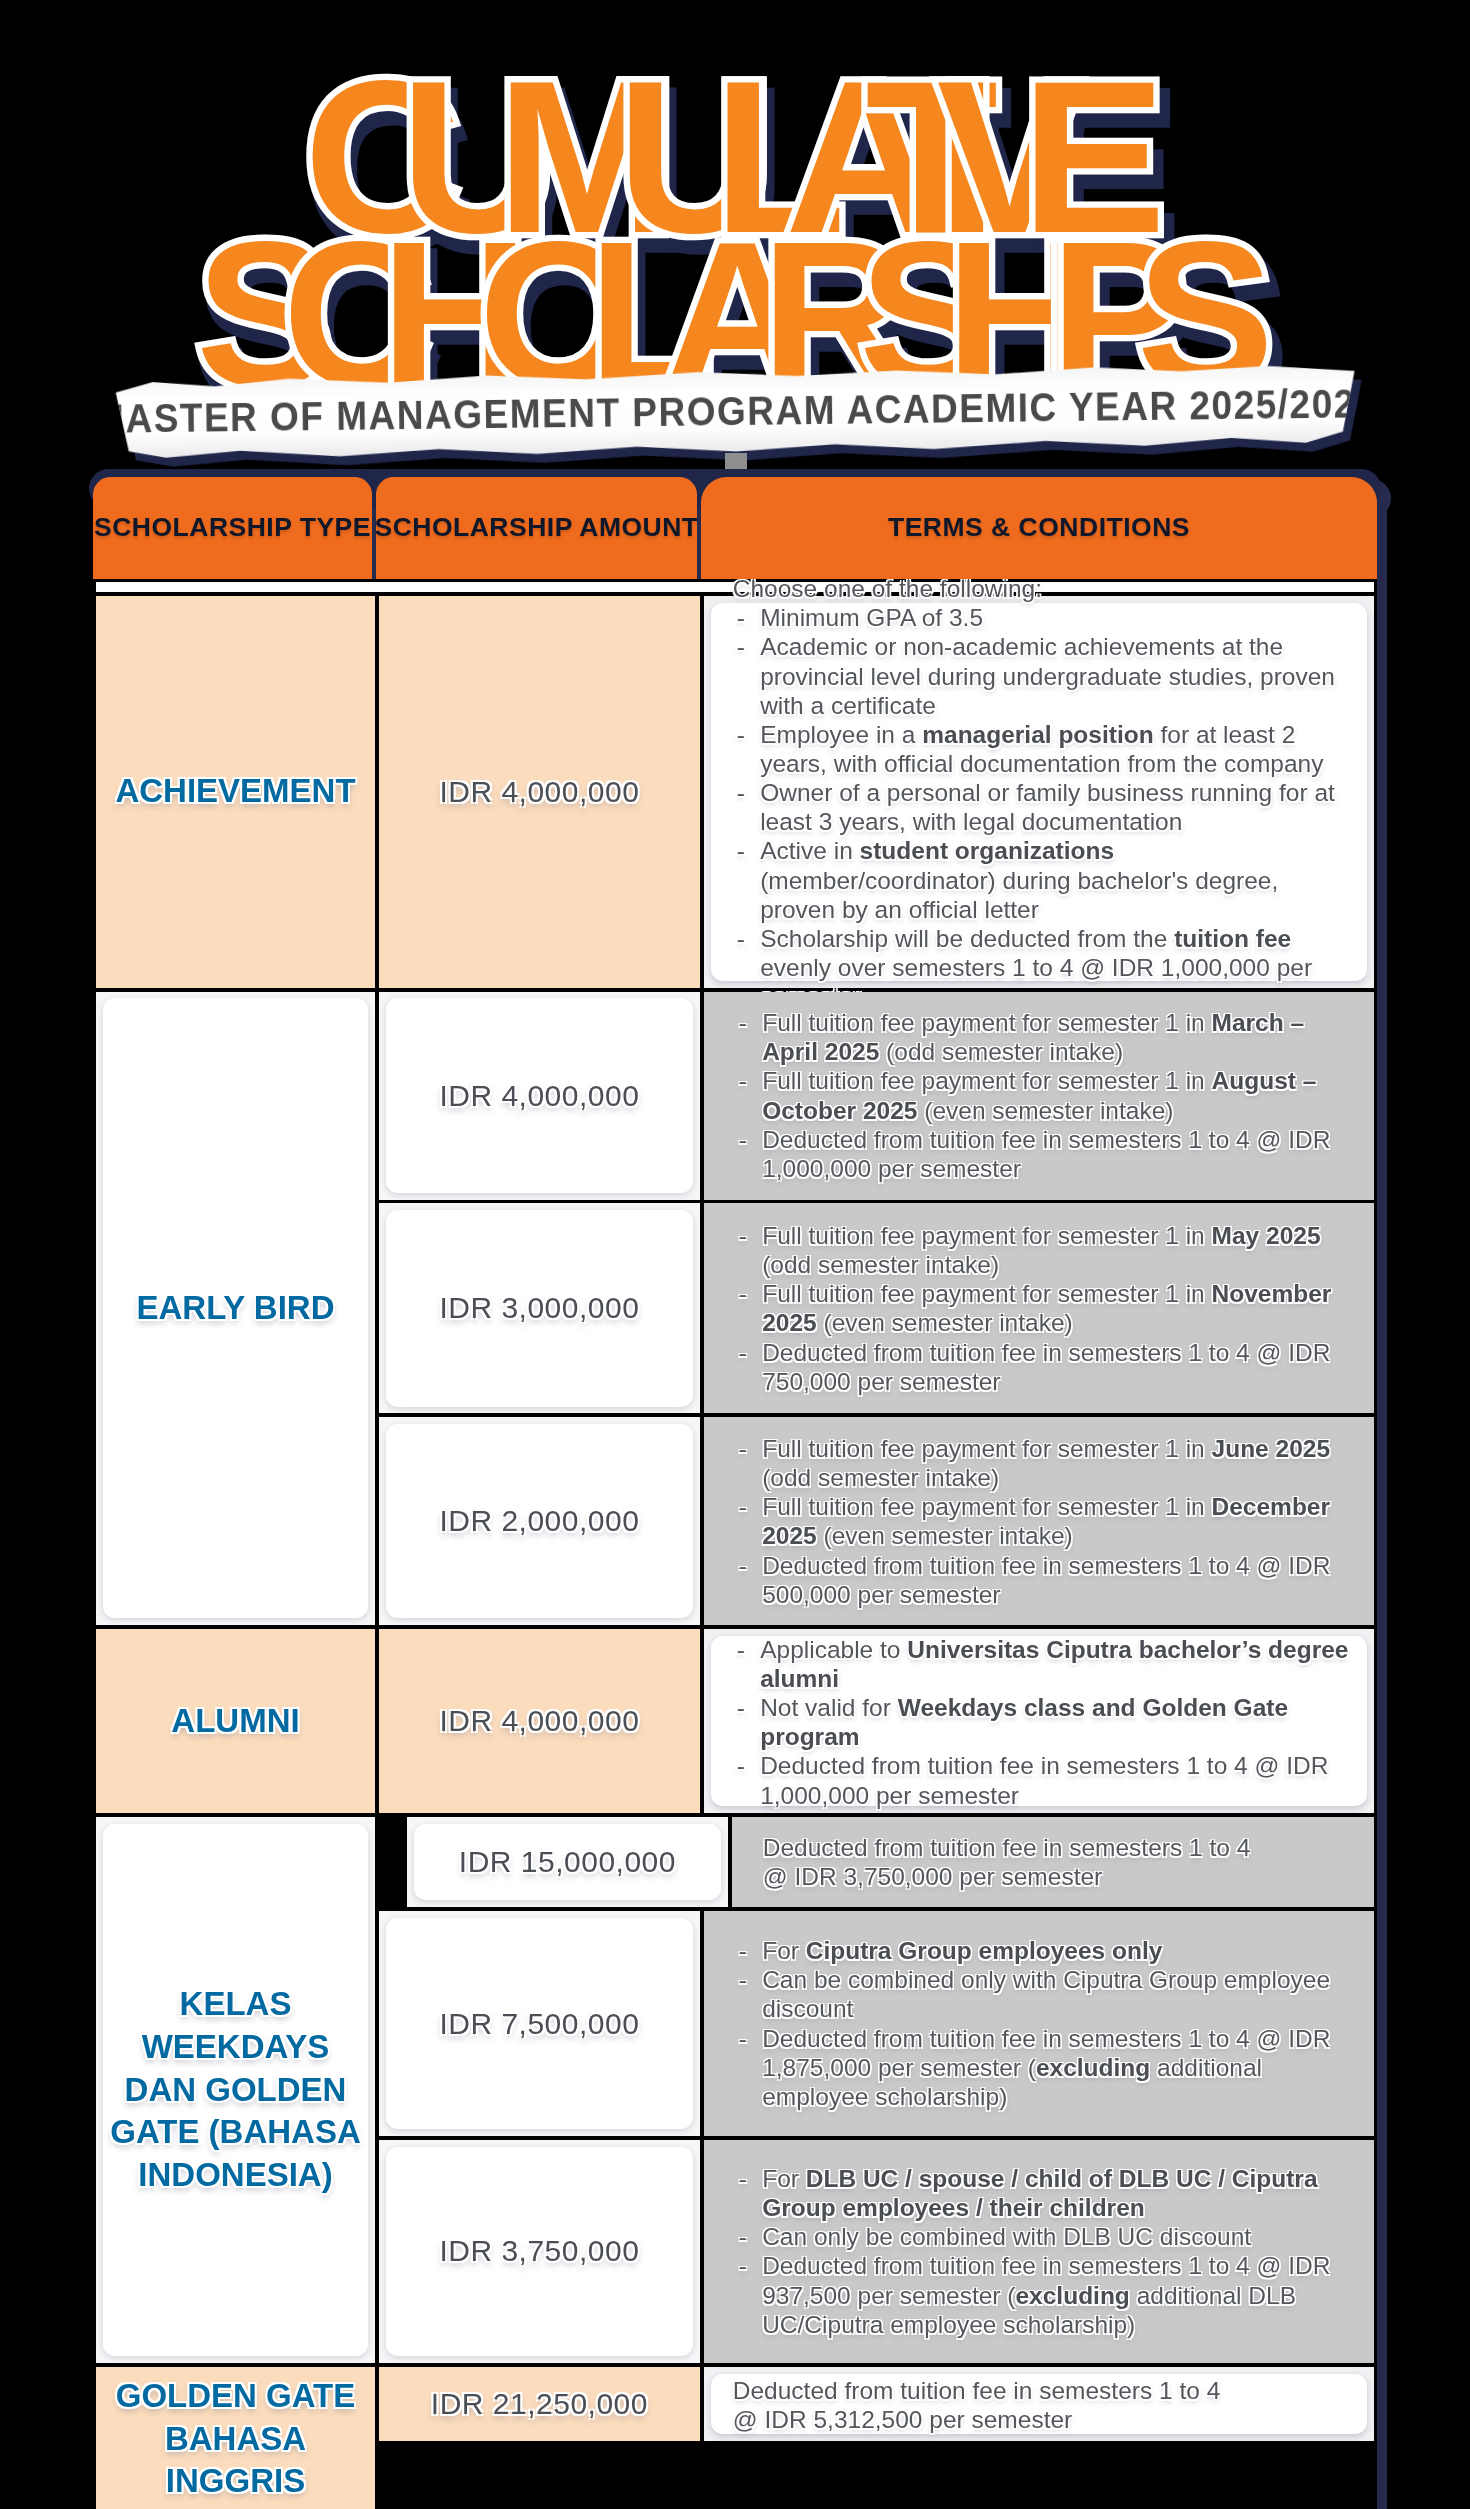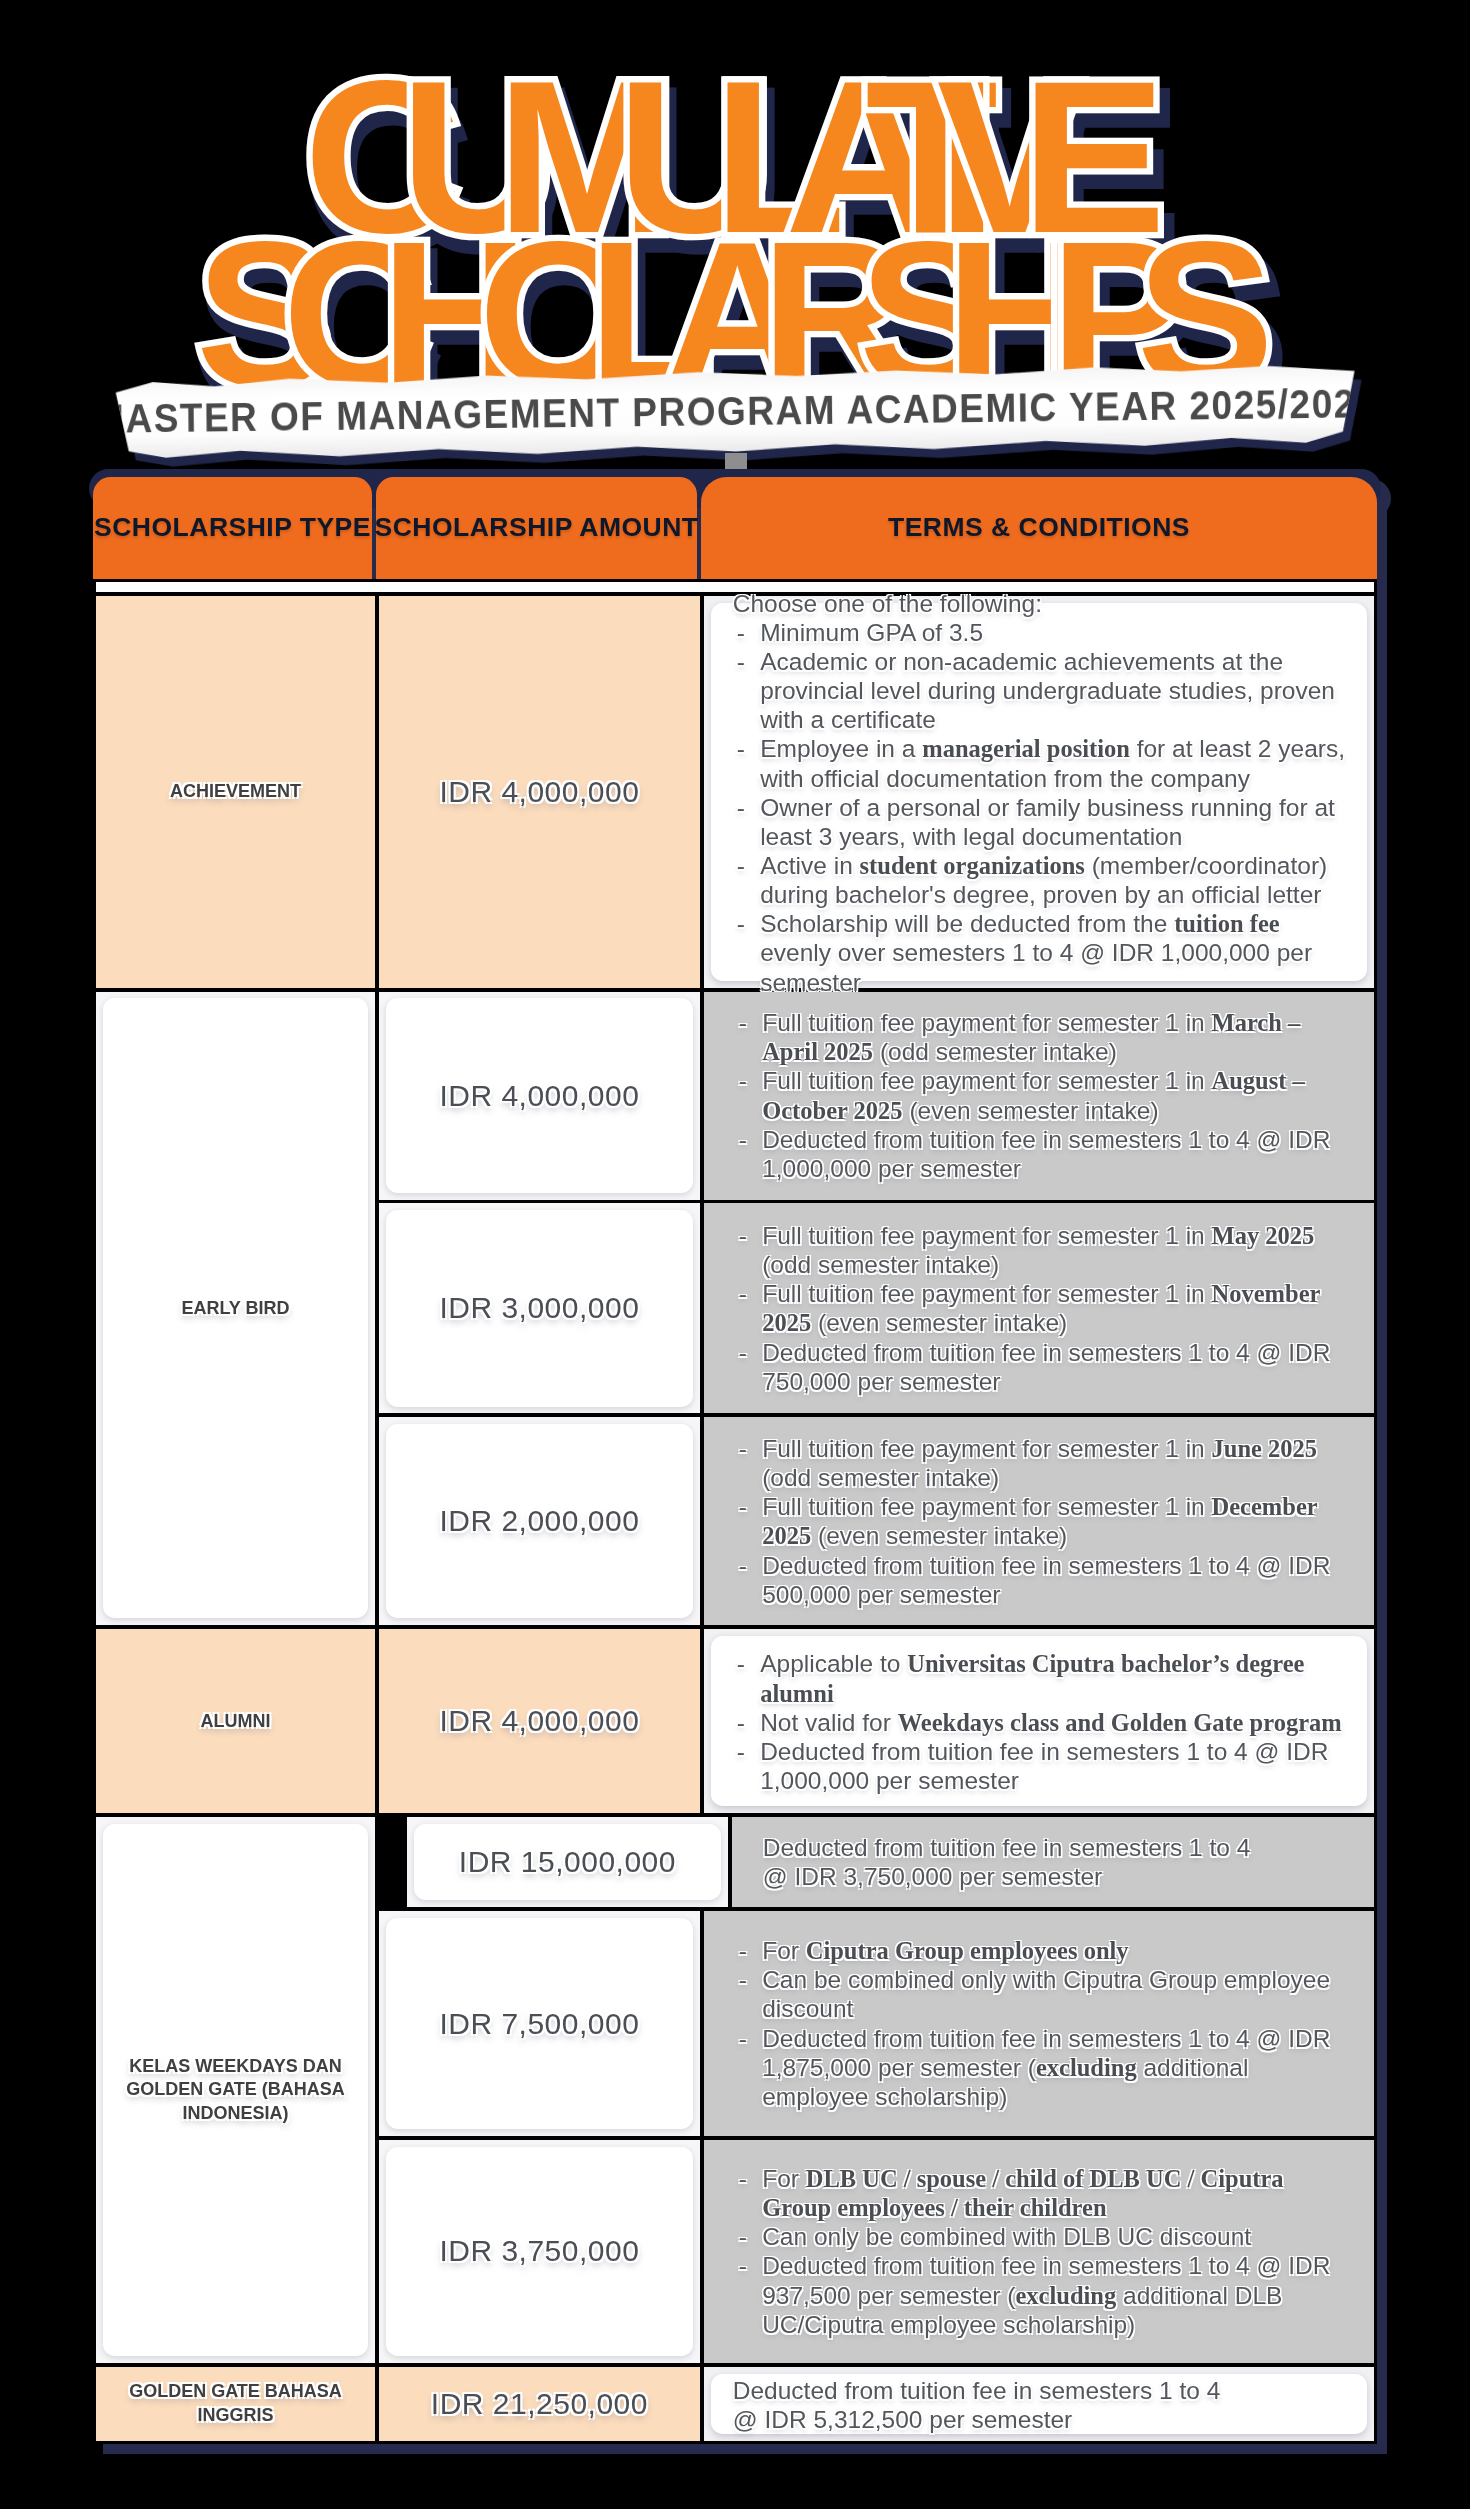--- a/index.html
+++ b/index.html
@@ -52,32 +52,32 @@
   .peach{background:#fbdcbd;}
   .cardy{background:#f6f6f8;}
   .cardy .inset{position:absolute;inset:6.9px;background:#fff;border-radius:11.8px;
     box-shadow:0 2px 5.9px rgba(60,60,85,.18);}
   .terms-gray{background:#c9c9c9;padding:19.6px 29px 19.6px 31px;}
   .terms-light{background:#f1f1f4;padding:0;}
   .terms-light .card{position:absolute;inset:6.9px;background:#fff;border-radius:11.8px;
     box-shadow:0 2.9px 6.9px rgba(60,60,85,.22);}
   .terms-light .content{position:relative;padding:15.7px 25.5px 13.7px 29px;}
   .terms-gray .content{position:relative;}
-  .type-label{position:relative;font-weight:bold;color:#404040;font-size:18px;line-height:1.3;
+  .type-label{position:relative;font-weight:bold;color:#0369a1;font-size:33px;line-height:1.3;
     text-shadow:-2px -2px 0 #fff,2px -2px 0 #fff,-2px 2px 0 #fff,2px 2px 0 #fff,0 3.9px 6.9px rgba(110,110,135,.45);}
   .amount-label{position:relative;font-weight:normal;color:#4b4f55;font-size:30px;letter-spacing:0.5px;
     text-shadow:-2px -2px 0 #fff,2px -2px 0 #fff,-2px 2px 0 #fff,2px 2px 0 #fff,0 3.9px 6.9px rgba(110,110,135,.5);}
   
   .terms-cell{font-size:24.5px;line-height:1.19;color:#53575c;}
   .terms-cell .halo{ text-shadow:-1.5px -1.5px 0 #fff,1.5px -1.5px 0 #fff,-1.5px 1.5px 0 #fff,1.5px 1.5px 0 #fff,0 2.9px 4.9px rgba(120,120,140,.45);}
   .terms-cell p{margin:0;}
   .terms-cell ul{margin:0;padding:0;list-style:none;}
   .terms-cell li{position:relative;padding-left:27.4px;}
   .terms-cell li::before{content:"-";position:absolute;left:3.9px;top:0;}
-  .terms-cell b{color:#4a4e53;font-family:Liberation Serif, serif;}
+  .terms-cell b{color:#4a4e53;}
 </style>
 </head>
 <body>
 
 <svg id="title-svg" width="1470" height="392" viewBox="0 0 1500 400">
   <g font-family="Liberation Sans, sans-serif" font-weight="bold" text-anchor="middle" lengthAdjust="spacingAndGlyphs">
     <text x="757" y="232" font-size="222" textLength="884" fill="#20254a" stroke="#20254a" stroke-width="16" paint-order="stroke">CUMULATIVE</text>
     <text x="757" y="388" font-size="210" textLength="1104" fill="#20254a" stroke="#20254a" stroke-width="16" paint-order="stroke">SCHOLARSHIPS</text>
     <text x="750" y="218" font-size="222" textLength="880" fill="#f6871f" stroke="#ffffff" stroke-width="13" paint-order="stroke">CUMULATIVE</text>
     <text x="750" y="374" font-size="210" textLength="1100" fill="#f6871f" stroke="#ffffff" stroke-width="13" paint-order="stroke">SCHOLARSHIPS</text>

